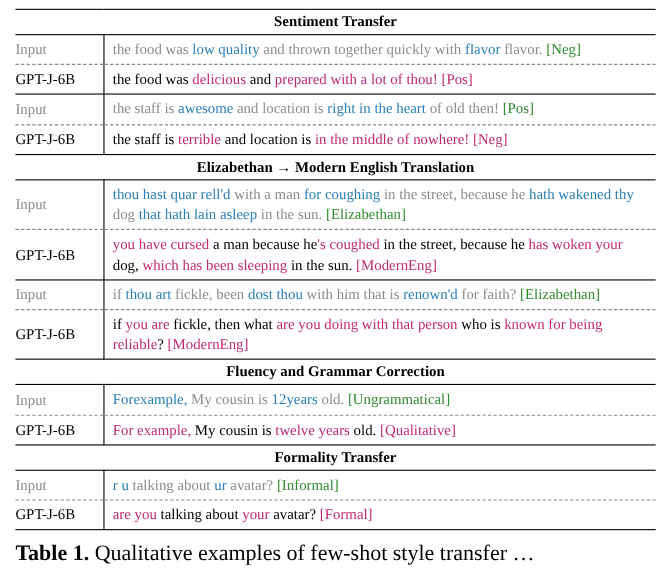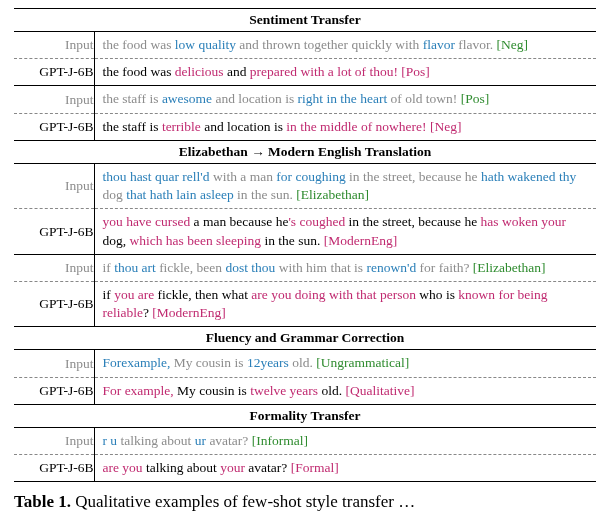--- a/index.html
+++ b/index.html
@@ -32,21 +32,21 @@
     font-weight: bold;
     padding: 3px 0 3px 0;
   }
   .section-header.first td {
     border-top: 1.5px solid #000;
   }
   .row-input td, .row-output td {
     padding: 4px 6px 4px 0;
   }
   .row-input td.labelcell, .row-output td.labelcell {
-    text-align: right;
+    text-align: left;
     vertical-align: middle;
     padding-left: 0;
     padding-right: 0;
     border-right: 1px solid #000;
   }
   .row-input td.textcell, .row-output td.textcell {
     padding-left: 8px;
     line-height: 1.35;
   }
   .row-input td { border-bottom: 1px dashed #888; }
@@ -55,21 +55,21 @@
   .lbl-input { color: #8c8c8c; }
   .lbl-model { color: #000; }
   .txt-input { color: #8c8c8c; }
   .txt-output { color: #000; }
   .seg-in  { color: #2a7fb8; }   
   .seg-out { color: #c02a70; }   
   .tag-in  { color: #2e8b2e; }   
   .tag-out { color: #c02a70; }   
   .caption {
     margin-top: 10px;
-    font-size: 17px;
+    font-size: 20px;
   }
   .caption .tbl { font-weight: bold; }
 </style>
 </head>
 <body>
 
 <div class="page">
   <table id="style-table">
     <colgroup>
       <col class="labelcol">
@@ -82,21 +82,21 @@
         <tr class="row-input">
           <td class="labelcell lbl-input">Input</td>
           <td class="textcell"><span class="txt-input">the food was </span><span class="seg-in">low quality</span><span class="txt-input"> and thrown together quickly with </span><span class="seg-in">flavor</span><span class="txt-input"> flavor. </span><span class="tag-in">[Neg]</span></td>
         </tr>
         <tr class="row-output">
           <td class="labelcell lbl-model">GPT-J-6B</td>
           <td class="textcell"><span class="txt-output">the food was </span><span class="seg-out">delicious</span><span class="txt-output"> and </span><span class="seg-out">prepared with a lot of thou!</span><span class="txt-output"> </span><span class="tag-out">[Pos]</span></td>
         </tr>
         <tr class="row-input">
           <td class="labelcell lbl-input">Input</td>
-          <td class="textcell"><span class="txt-input">the staff is </span><span class="seg-in">awesome</span><span class="txt-input"> and location is </span><span class="seg-in">right in the heart</span><span class="txt-input"> of old town! </span><span class="tag-in">[Pos]</span></td>
+          <td class="textcell"><span class="txt-input">the staff is </span><span class="seg-in">awesome</span><span class="txt-input"> and location is </span><span class="seg-in">right in the heart</span><span class="txt-input"> of old then! </span><span class="tag-in">[Pos]</span></td>
         </tr>
         <tr class="row-output">
           <td class="labelcell lbl-model">GPT-J-6B</td>
           <td class="textcell"><span class="txt-output">the staff is </span><span class="seg-out">terrible</span><span class="txt-output"> and location is </span><span class="seg-out">in the middle of nowhere!</span><span class="txt-output"> </span><span class="tag-out">[Neg]</span></td>
         </tr>
         <tr class="section-header">
           <td colspan="2">Elizabethan → Modern English Translation</td>
         </tr>
         <tr class="row-input">
           <td class="labelcell lbl-input">Input</td>

